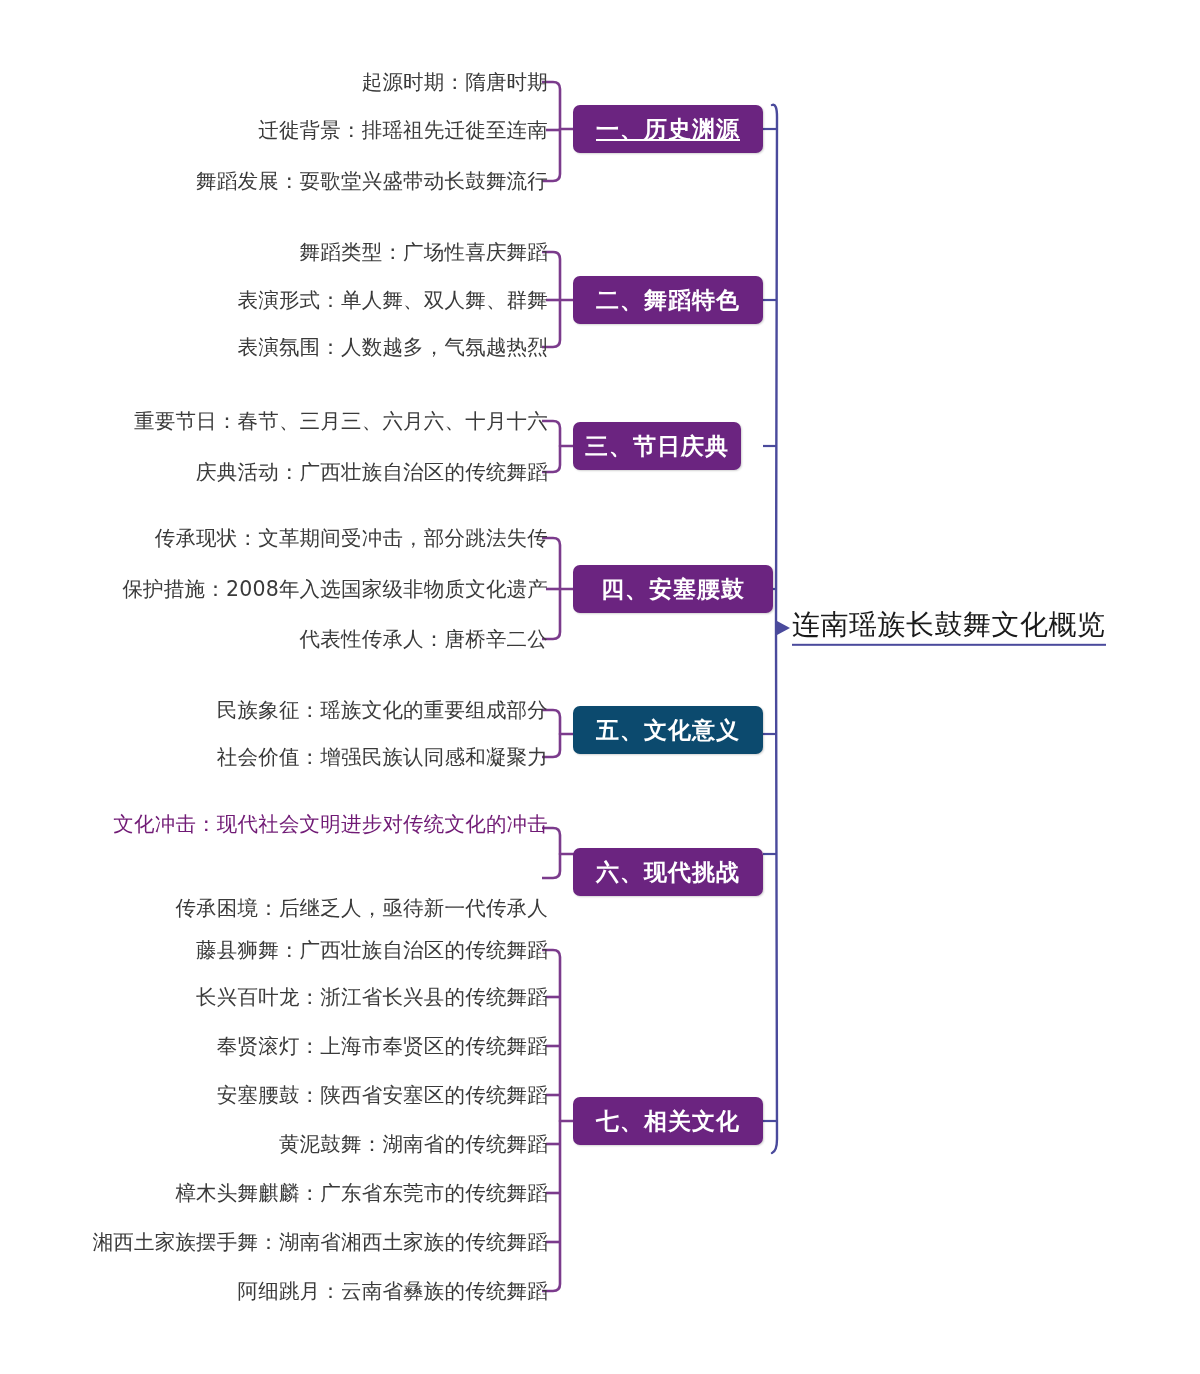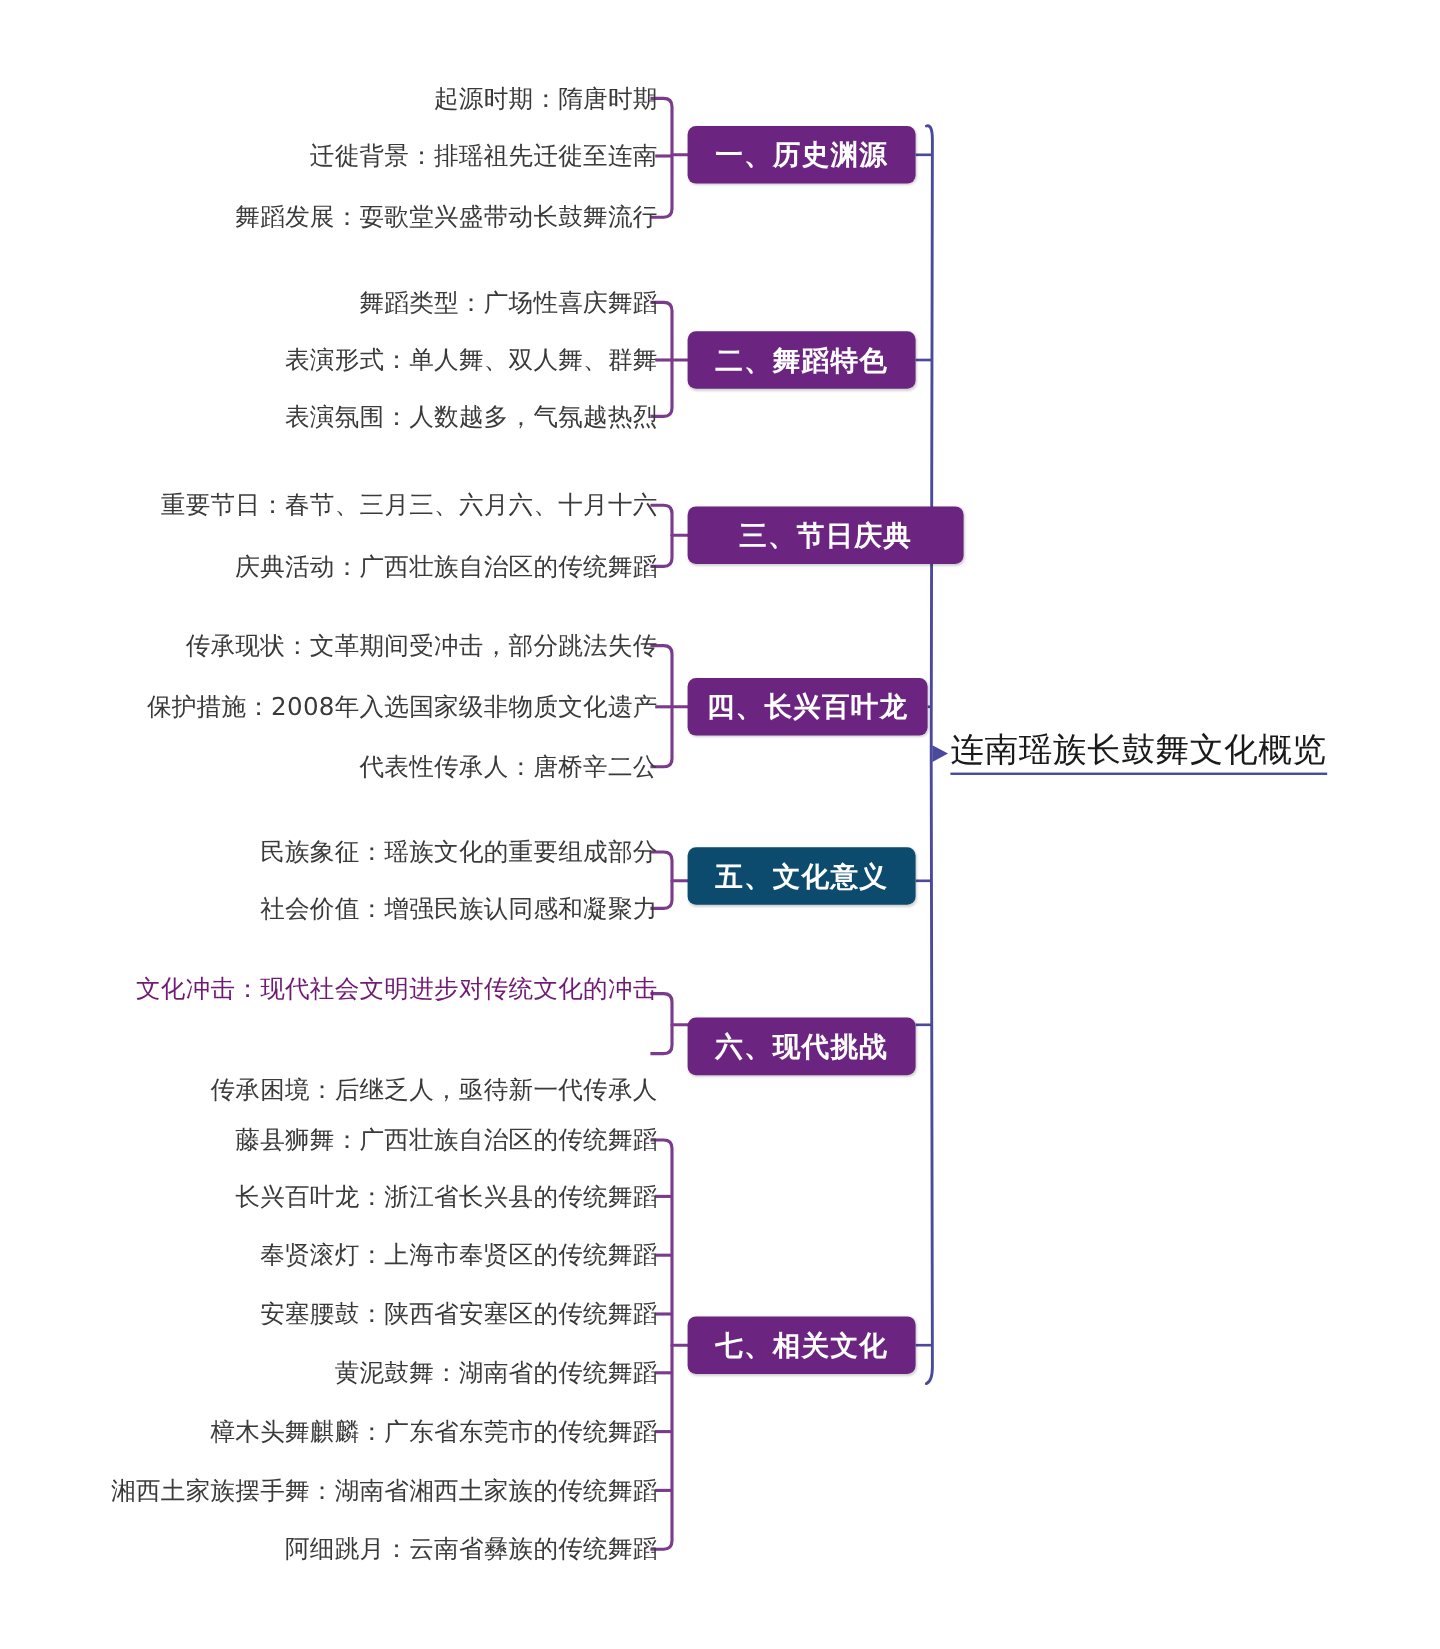--- a/index.html
+++ b/index.html
@@ -106,24 +106,24 @@
       <path d="M 546 1046 L 560 1046" fill="none" stroke="#7B3B8C" stroke-width="2.6" stroke-linecap="butt" stroke-linejoin="round"></path>
       <path d="M 546 1095 L 560 1095" fill="none" stroke="#7B3B8C" stroke-width="2.6" stroke-linecap="butt" stroke-linejoin="round"></path>
       <path d="M 546 1144 L 560 1144" fill="none" stroke="#7B3B8C" stroke-width="2.6" stroke-linecap="butt" stroke-linejoin="round"></path>
       <path d="M 546 1193 L 560 1193" fill="none" stroke="#7B3B8C" stroke-width="2.6" stroke-linecap="butt" stroke-linejoin="round"></path>
       <path d="M 546 1242 L 560 1242" fill="none" stroke="#7B3B8C" stroke-width="2.6" stroke-linecap="butt" stroke-linejoin="round"></path>
       <path d="M 772 105 Q 777 103 777 117 L 776 628 L 777 1139 Q 777 1151 772 1153" fill="none" stroke="#4A4A9C" stroke-width="2.4" stroke-linecap="round" stroke-linejoin="round"></path>
       <polygon points="777,621 790,628 777,635" fill="#4A4A9C"></polygon>
     </svg>
 
   <div id="branch-layer">
-      <div class="branch" style="left: 573px; top: 129px; width: 190px; background: rgb(107, 36, 128); color: rgb(255, 255, 255);">一、历史渊源</div>
+      <div class="branch" style="left: 573px; top: 129px; width: 190px; background: rgb(107, 36, 128); color: rgb(255, 255, 255); text-decoration: underline;">一、历史渊源</div>
       <div class="branch" style="left: 573px; top: 300px; width: 190px; background: rgb(107, 36, 128); color: rgb(255, 255, 255);">二、舞蹈特色</div>
-      <div class="branch" style="left: 573px; top: 446px; width: 230px; background: rgb(107, 36, 128); color: rgb(255, 255, 255);">三、节日庆典</div>
-      <div class="branch" style="left: 573px; top: 589px; width: 200px; background: rgb(107, 36, 128); color: rgb(255, 255, 255);">四、长兴百叶龙</div>
+      <div class="branch" style="left: 573px; top: 446px; width: 168px; background: rgb(107, 36, 128); color: rgb(255, 255, 255);">三、节日庆典</div>
+      <div class="branch" style="left: 573px; top: 589px; width: 200px; background: rgb(107, 36, 128); color: rgb(255, 255, 255);">四、安塞腰鼓</div>
       <div class="branch" style="left: 573px; top: 730px; width: 190px; background: #0c4a6e; color: rgb(255, 255, 255);">五、文化意义</div>
       <div class="branch" style="left: 573px; top: 854px; width: 190px; background: rgb(107, 36, 128); color: rgb(255, 255, 255); margin-top: 18px;">六、现代挑战</div>
       <div class="branch" style="left: 573px; top: 1121px; width: 190px; background: rgb(107, 36, 128); color: rgb(255, 255, 255);">七、相关文化</div>
     </div>
   <div id="leaf-layer">
       <div class="leaf" style="top: 82px; color: rgb(58, 58, 58);">起源时期：隋唐时期</div>
       <div class="leaf" style="top: 130px; color: rgb(58, 58, 58);">迁徙背景：排瑶祖先迁徙至连南</div>
       <div class="leaf" style="top: 181px; color: rgb(58, 58, 58);">舞蹈发展：耍歌堂兴盛带动长鼓舞流行</div>
       <div class="leaf" style="top: 252px; color: rgb(58, 58, 58);">舞蹈类型：广场性喜庆舞蹈</div>
       <div class="leaf" style="top: 300px; color: rgb(58, 58, 58);">表演形式：单人舞、双人舞、群舞</div>

